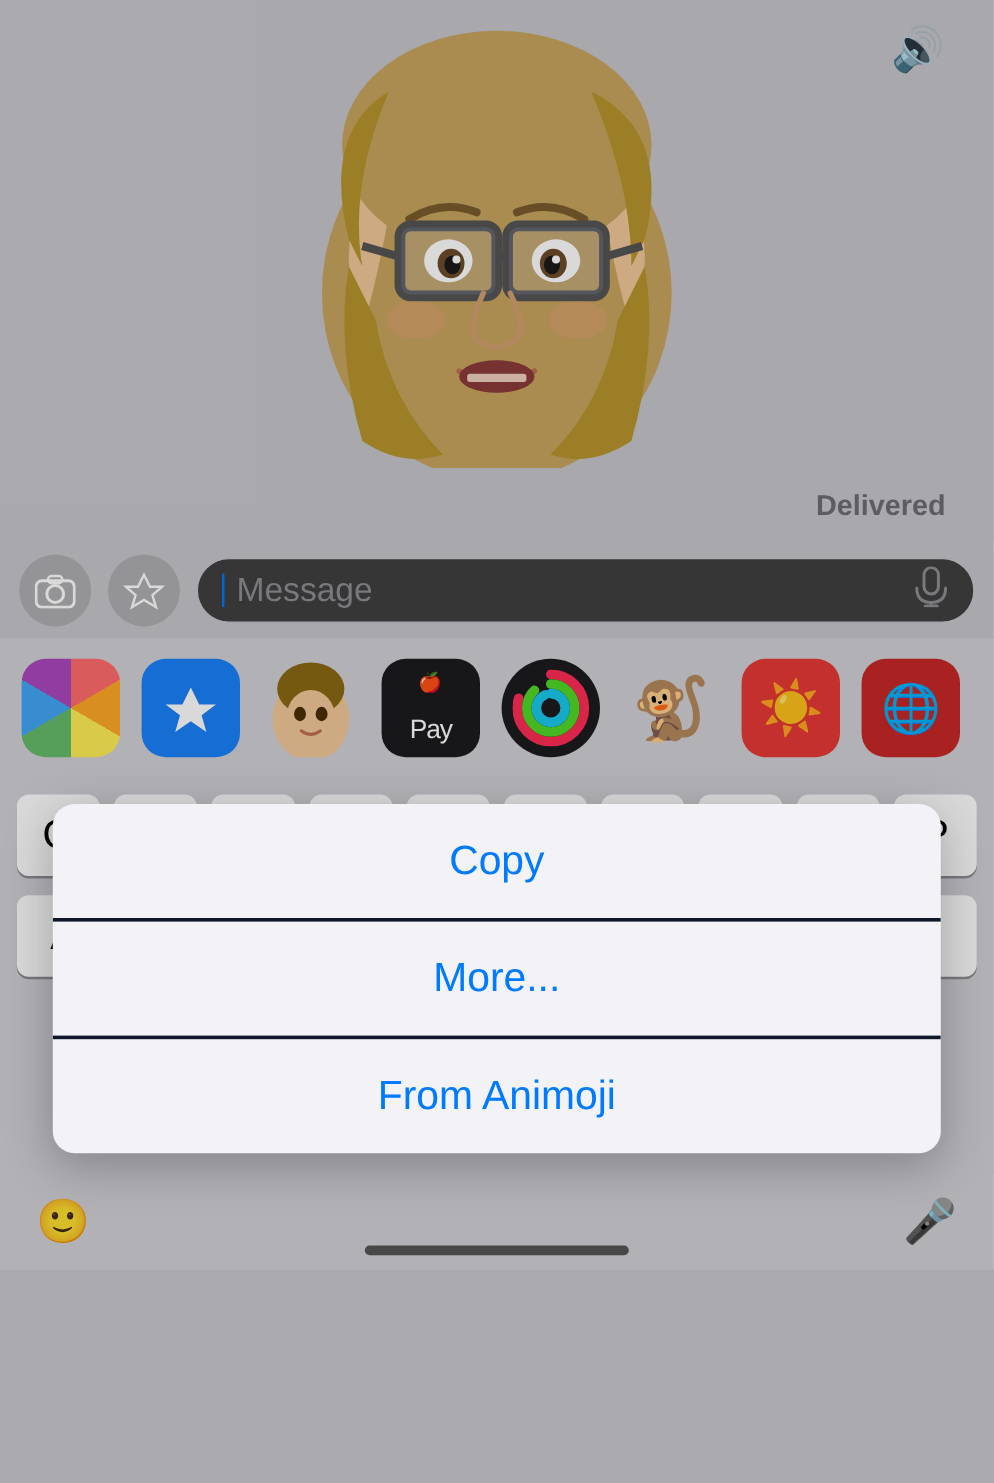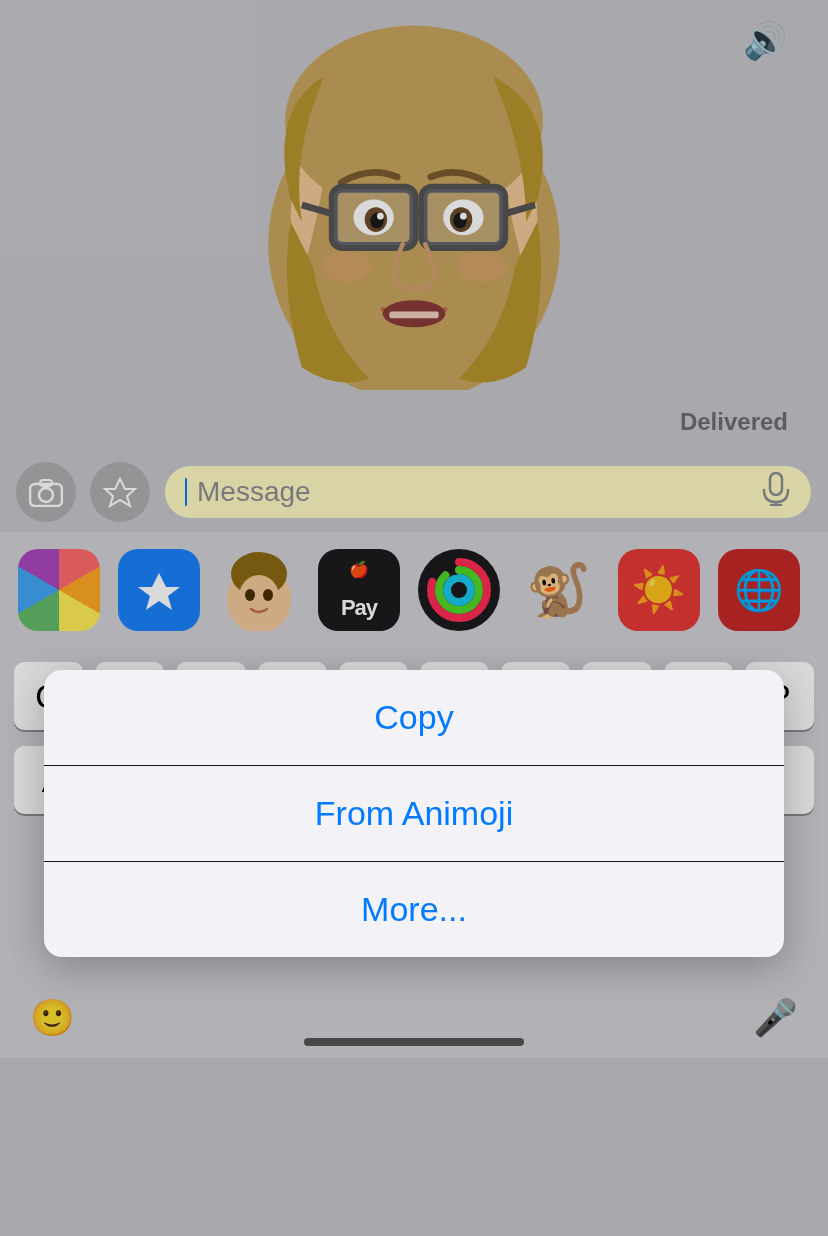--- a/index.html
+++ b/index.html
@@ -74,21 +74,21 @@
       align-items: center;
       justify-content: center;
       font-size: 28px;
       color: #ffffff;
       flex-shrink: 0;
     }
 
     .message-input-field {
       flex: 1;
       height: 54px;
-      background: #fef9c3;
+      background: #404040;
       border-radius: 27px;
       border: 1px solid #c7c7cc;
       display: flex;
       align-items: center;
       padding: 0 20px;
       gap: 10px;
     }
 
     .message-cursor {
       width: 2px;
@@ -222,21 +222,21 @@
       padding: 28px 20px;
       display: flex;
       align-items: center;
       justify-content: center;
       font-size: 34px;
       font-weight: 400;
       color: #007aff;
       background: transparent;
       border: none;
       cursor: pointer;
-      border-bottom: 1px solid #0f172a;
+      border-bottom: 3px solid #0f172a;
     }
 
     .context-item:last-child {
       border-bottom: none;
     }
 
     
     .speaker-icon {
       position: absolute;
       top: 20px;
@@ -380,21 +380,21 @@
       <ellipse cx="41" cy="48" rx="20" ry="22" fill="#f2c89a"></ellipse>
       <ellipse cx="32" cy="46" rx="5" ry="6" fill="#4a3000"></ellipse>
       <ellipse cx="50" cy="46" rx="5" ry="6" fill="#4a3000"></ellipse>
       <path d="M33 60 Q41 66 49 60" stroke="#c07050" stroke-width="2.5" fill="none" stroke-linecap="round"></path>
     </svg>
   </div>
 
   <div class="app-icon app-pay" style="background:#1c1c1e; border-radius: 20px;">
     <div class="pay-text">
       <span style="font-size:16px; color:white;">🍎</span>
-      <span class="pay-word" style="font-size:22px; color:white; font-weight:700; letter-spacing:-1px;margin-top:16px;">Pay</span>
+      <span class="pay-word" style="font-size:22px; color:white; font-weight:400; letter-spacing:-1px;margin-top:16px;">Pay</span>
     </div>
   </div>
 
   <div class="app-icon" style="background:#1c1c1e; border-radius: 50%;">
     <svg width="64" height="64" viewBox="0 0 64 64">
       <circle cx="32" cy="32" r="28" fill="none" stroke="#ff2d55" stroke-width="8" stroke-dasharray="140 36" stroke-linecap="round" transform="rotate(-90 32 32)"></circle>
       <circle cx="32" cy="32" r="20" fill="none" stroke="#52d726" stroke-width="8" stroke-dasharray="110 16" stroke-linecap="round" transform="rotate(-90 32 32)"></circle>
       <circle cx="32" cy="32" r="12" fill="none" stroke="#1ac8ed" stroke-width="8" stroke-dasharray="70 5" stroke-linecap="round" transform="rotate(-90 32 32)"></circle>
     </svg>
   </div>
@@ -443,15 +443,15 @@
     <div style="font-size:36px; color:#8e8e93;">🙂</div>
     <div style="font-size:36px; color:#8e8e93;">🎤</div>
   </div>
   <div class="home-indicator"></div>
 </div>
 
 <div class="context-overlay"></div>
 
 <div class="context-menu">
   <button class="context-item">Copy</button>
+  <button class="context-item">More...</button>
   <button class="context-item">From Animoji</button>
-  <button class="context-item">More...</button>
 </div>
 
 </body></html>

